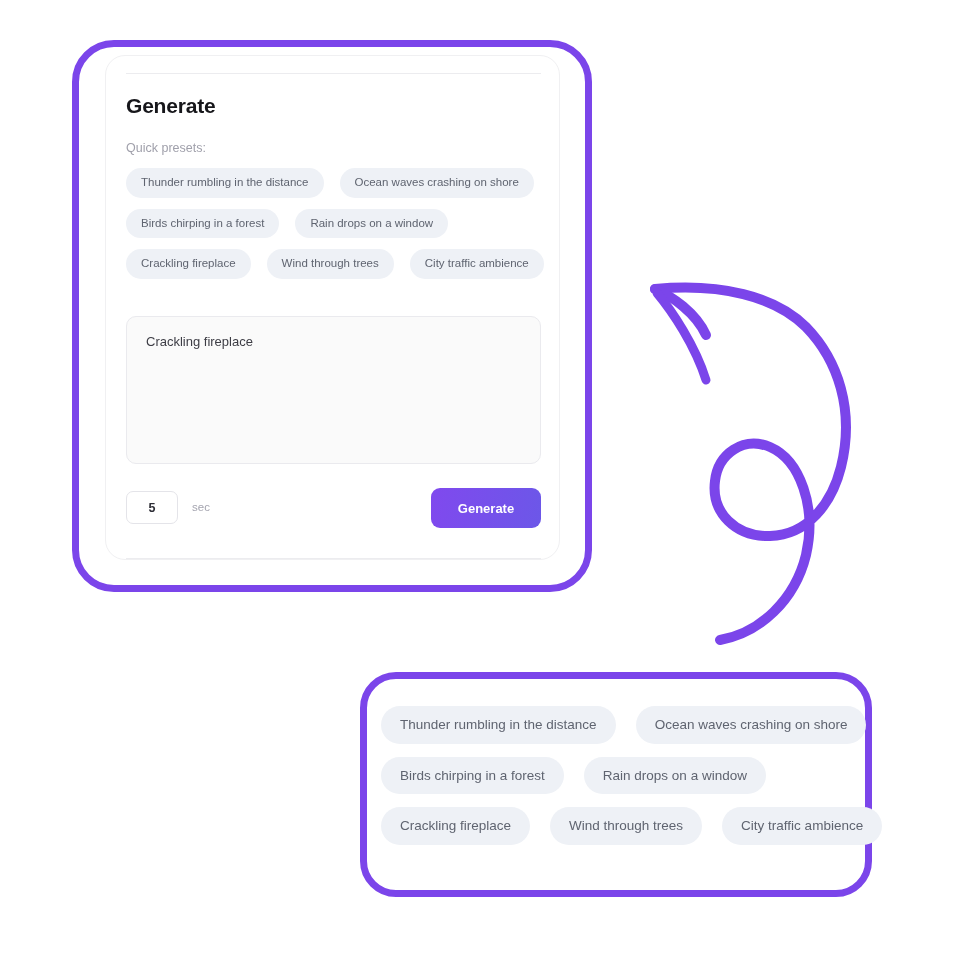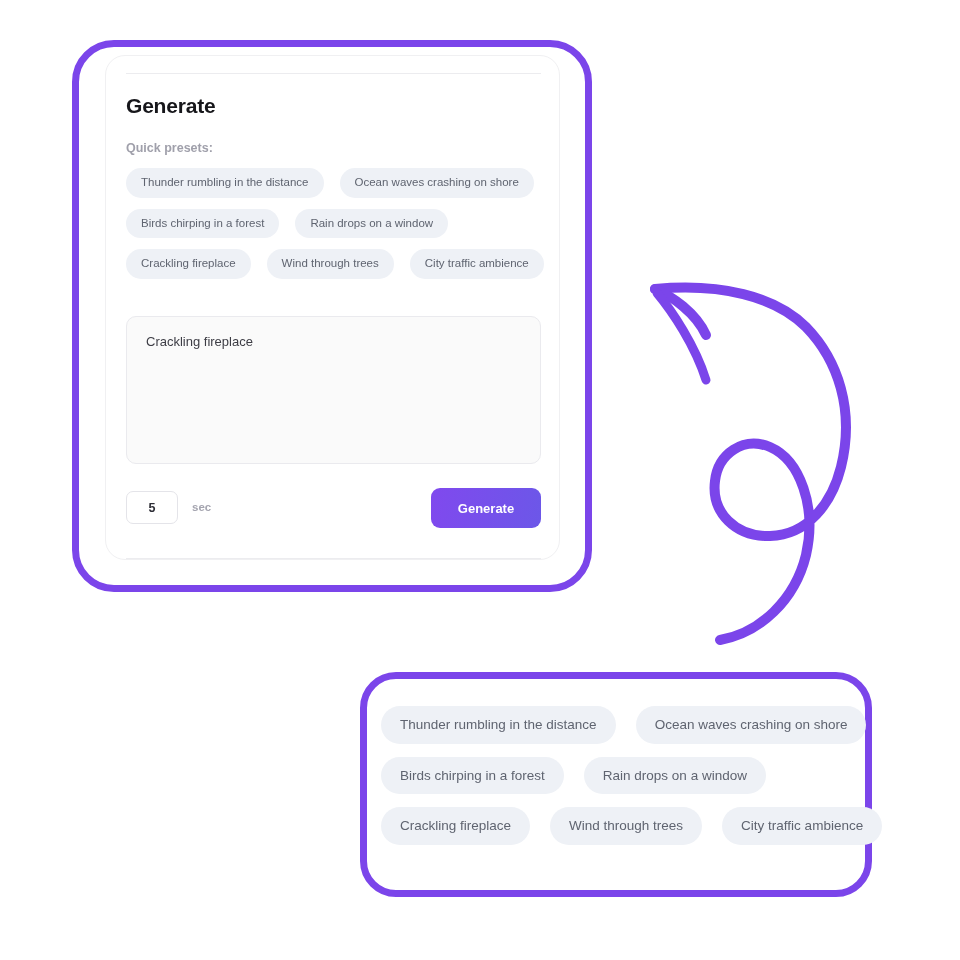--- a/index.html
+++ b/index.html
@@ -55,21 +55,21 @@
     color: #16161a;
     letter-spacing: -0.2px;
   }
 
   #presets-label {
     position: absolute;
     left: 20px;
     top: 85px;
     font-size: 12.5px;
     color: #a0a0ab;
-    font-weight: 700;
+    font-weight: 400;
   }
 
   #preset-chip-rows {
     position: absolute;
     left: 20px;
     top: 112px;
     width: 420px;
   }
   .chip-row {
     display: flex;
@@ -131,21 +131,20 @@
     font-weight: 600;
     color: #2d2d35;
     outline: none;
   }
   #duration-unit {
     position: absolute;
     left: 66px;
     top: 13px;
     font-size: 11.5px;
     color: #a5a5b0;
-    font-weight: bold;
   }
   #generate-button {
     position: absolute;
     right: 0px;
     top: 0px;
     width: 110px;
     height: 40px;
     border: none;
     border-radius: 9px;
     background: linear-gradient(100deg, #8049ee 0%, #6c57e8 100%);

